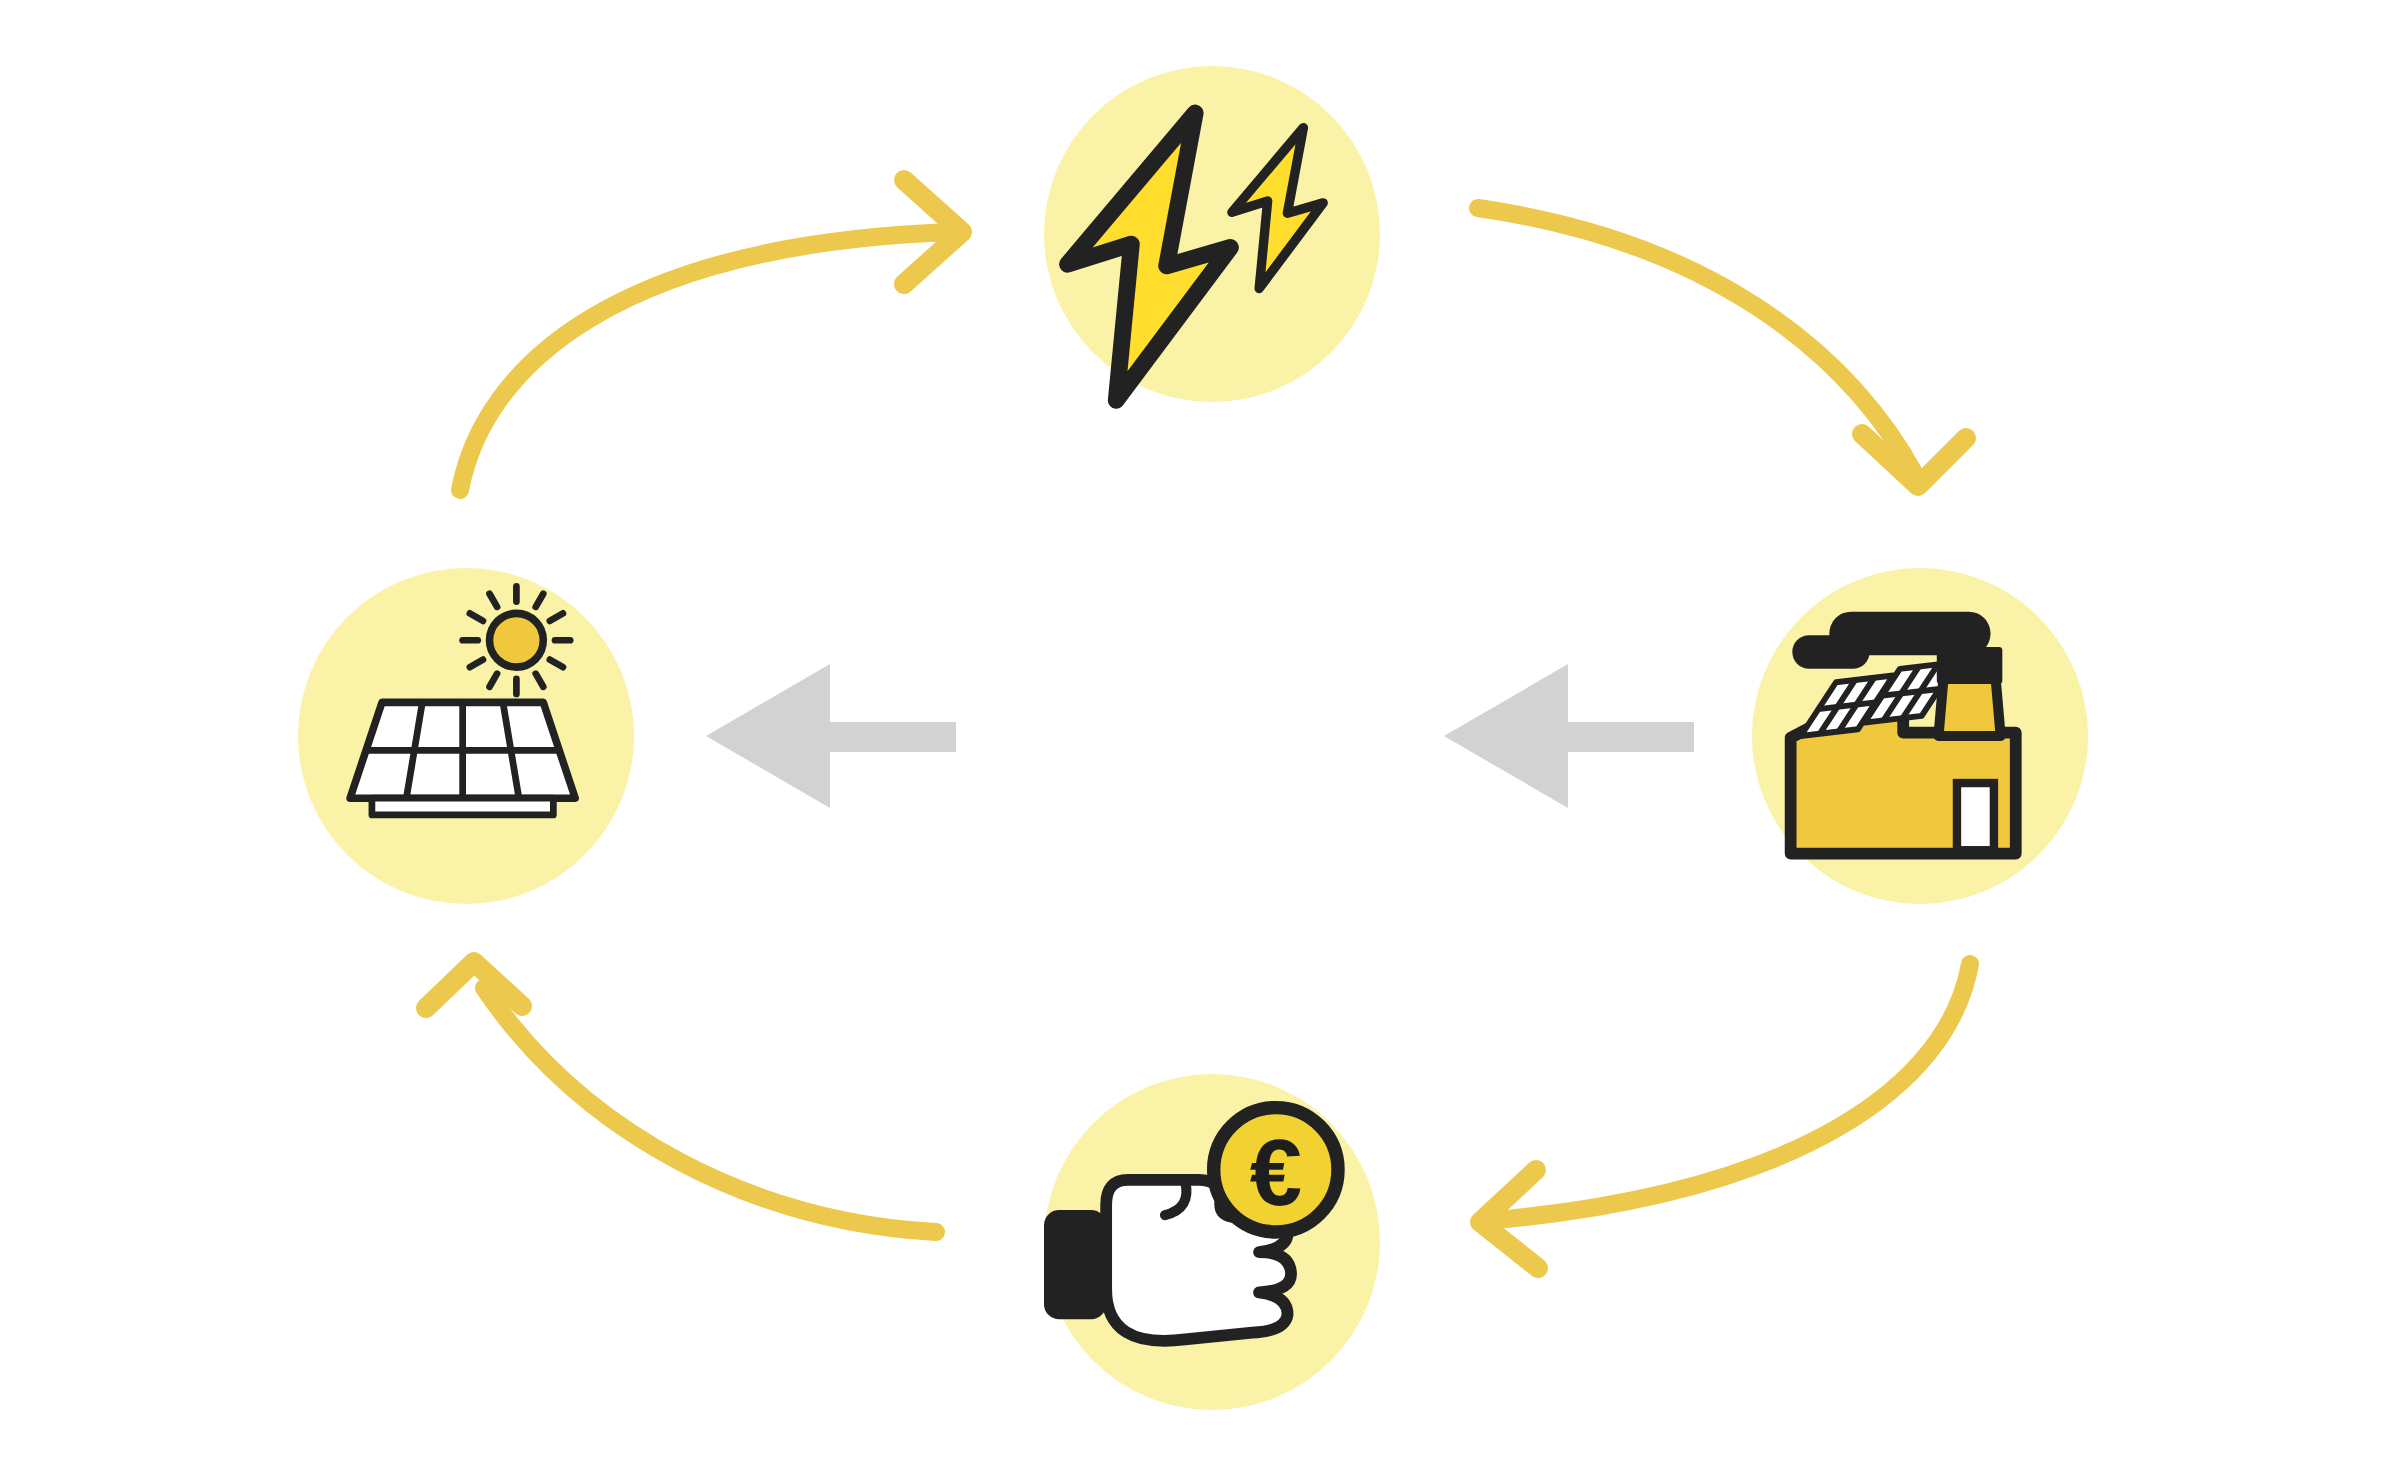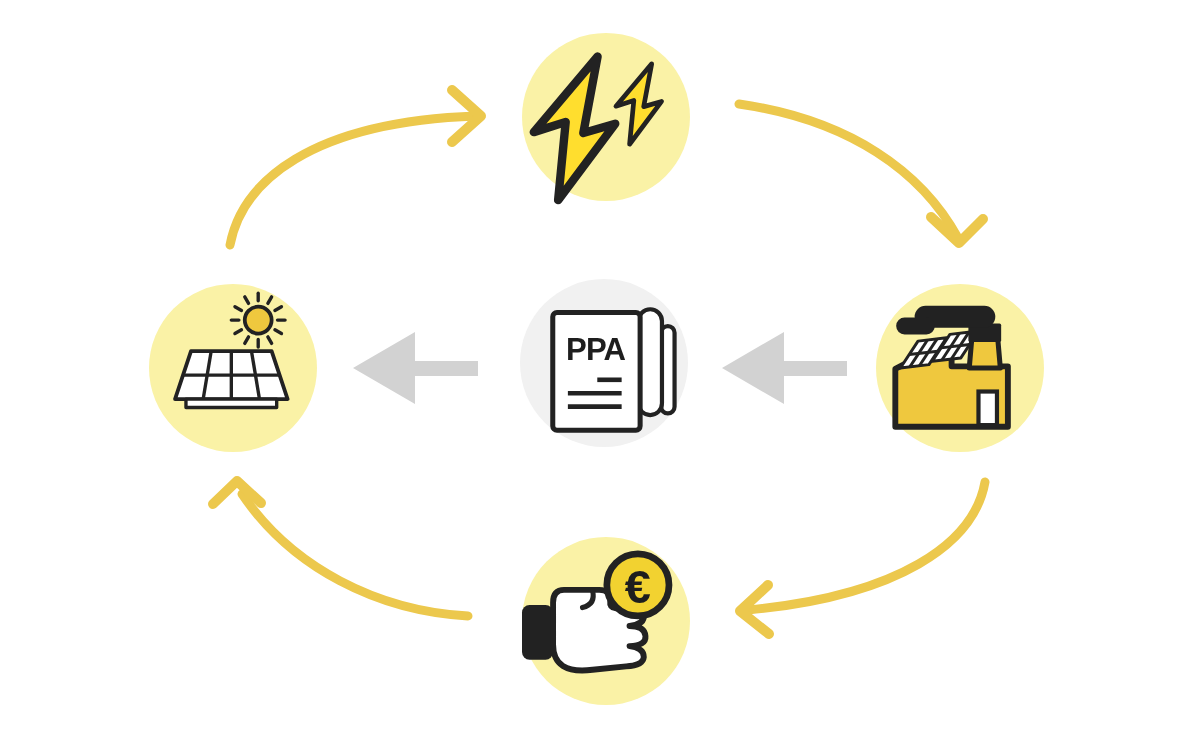--- a/index.html
+++ b/index.html
@@ -116,25 +116,14 @@
         <path class="outline" d="M50,80 L146,80 L165,137 L31,137 Z" fill="#ffffff" stroke-width="4.5"></path>
         <line x1="74" y1="80" x2="64.5" y2="137" stroke="#222222" stroke-width="4"></line>
         <line x1="98" y1="80" x2="98" y2="137" stroke="#222222" stroke-width="4"></line>
         <line x1="122" y1="80" x2="131.5" y2="137" stroke="#222222" stroke-width="4"></line>
         <line x1="40.5" y1="108.5" x2="155.5" y2="108.5" stroke="#222222" stroke-width="4"></line>
         <path class="outline" d="M44,137 L152,137 L152,147 L44,147 Z" fill="#ffffff" stroke-width="4"></path>
       </g>
     </svg>
   </div>
 
-  <div class="node node-gray node-center">
-    <svg viewBox="0 0 200 200">
-      <rect x="168" y="56" width="16" height="104" rx="8" fill="#ffffff" stroke="#222222" stroke-width="5"></rect>
-      <rect x="141" y="36" width="28" height="126" rx="14" fill="#ffffff" stroke="#222222" stroke-width="5"></rect>
-      <rect x="39" y="40" width="104" height="140" rx="5" fill="#ffffff" stroke="#222222" stroke-width="6"></rect>
-      <text class="ppa-text" x="90" y="96">PPA</text>
-      <line class="doc-line" x1="92" y1="120" x2="121" y2="120"></line>
-      <line class="doc-line" x1="57" y1="136" x2="121" y2="136"></line>
-      <line class="doc-line" x1="57" y1="152" x2="121" y2="152"></line>
-    </svg>
-  </div>
 
 </div>
 
 </body></html>

